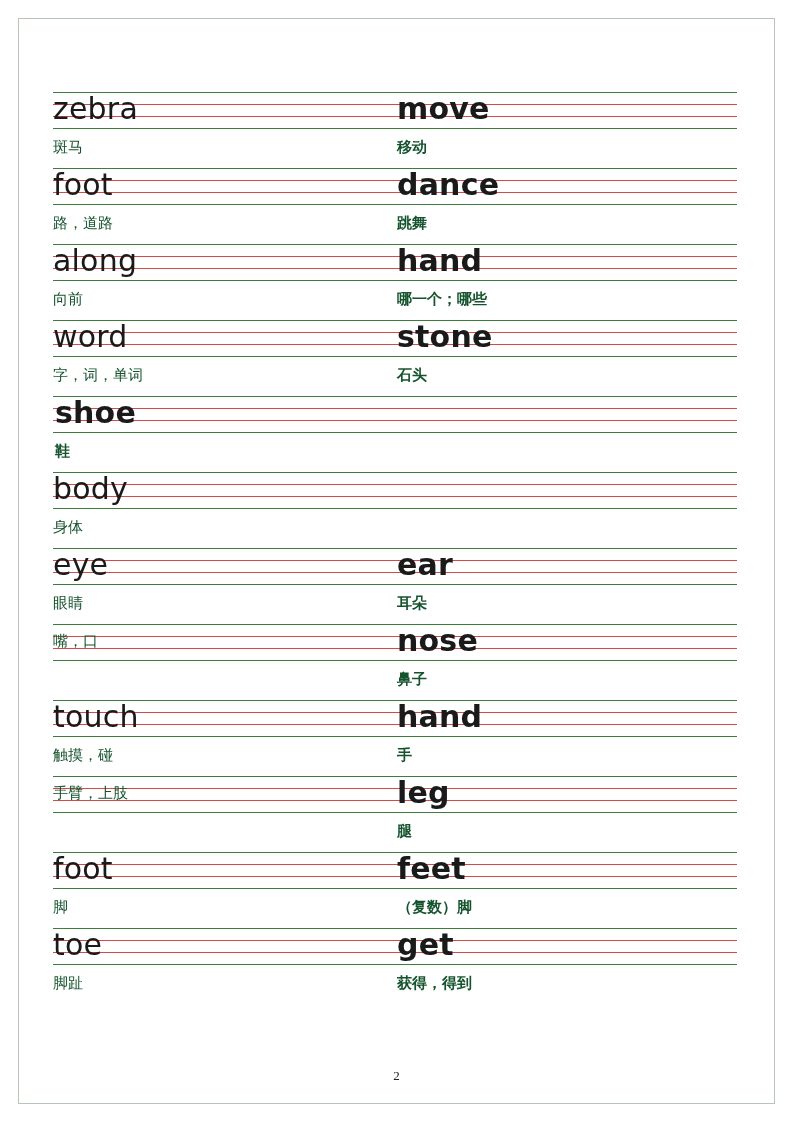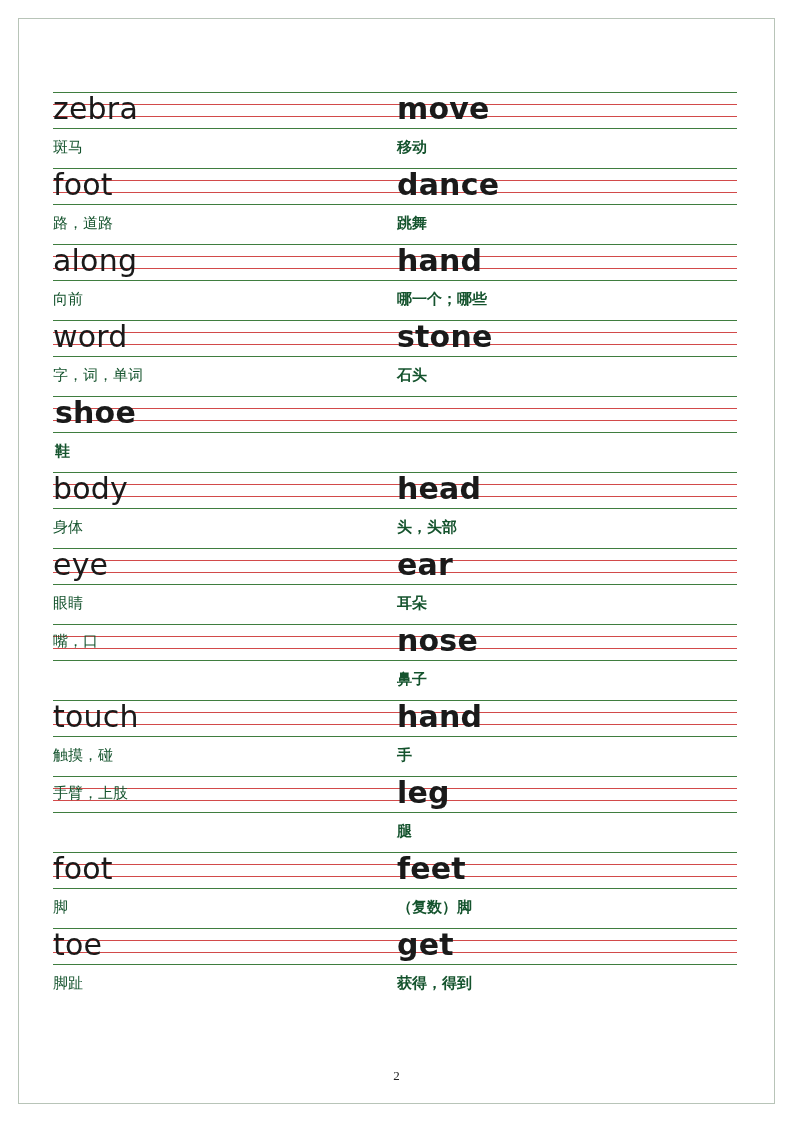--- a/index.html
+++ b/index.html
@@ -212,24 +212,20 @@
         <div class="ln l1"></div>
         <div class="ln red l2"></div>
         <div class="ln red l3"></div>
         <div class="ln l4"></div>
       </div>
       <div class="cols">
         <div class="col left">
           <div class="en">body</div>
           <div class="zh">身体</div>
         </div>
-        <div class="col right">
-          <div class="en">head</div>
-          <div class="zh">头，头部</div>
-        </div>
       </div>
     </div>
 
     <div class="wordrow">
       <div class="staff">
         <div class="ln l1"></div>
         <div class="ln red l2"></div>
         <div class="ln red l3"></div>
         <div class="ln l4"></div>
       </div>

